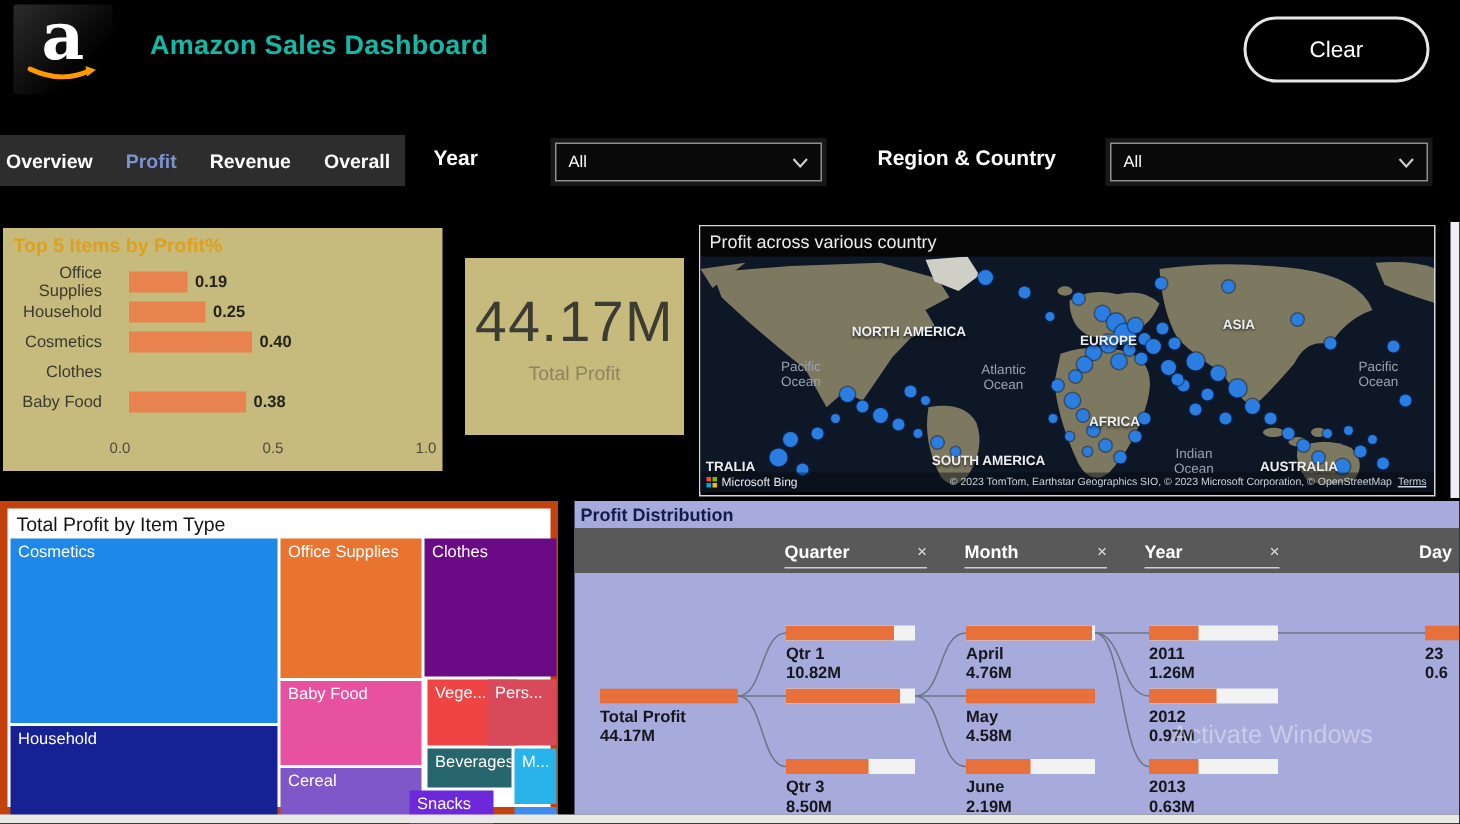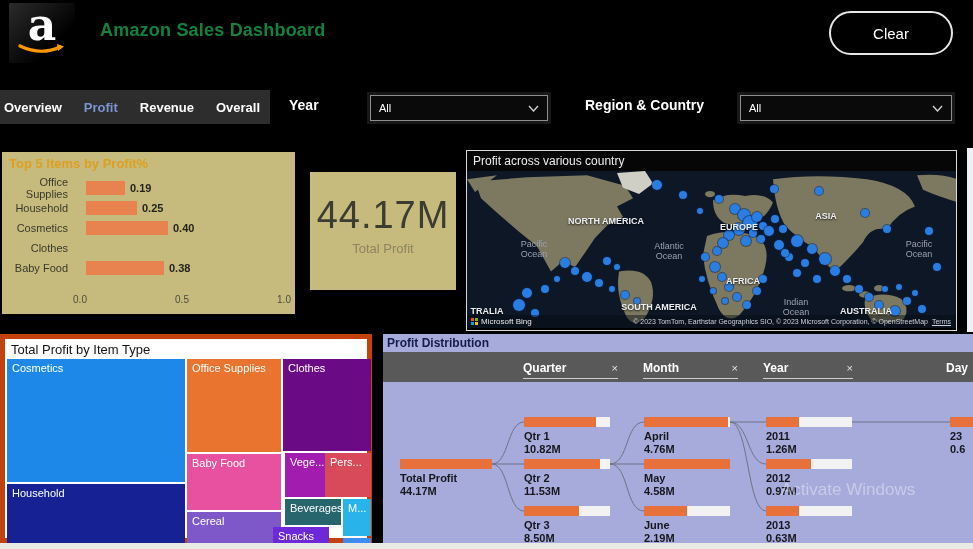--- a/index.html
+++ b/index.html
@@ -3,21 +3,21 @@
 <meta charset="utf-8">
 <style>
   * { margin:0; padding:0; box-sizing:border-box; }
   html,body { width:973px; height:549px; overflow:hidden; background:#000; font-family:"Liberation Sans", sans-serif; }
   #stage { position:relative; width:973px; height:549px; background:#000; }
 
   
   #logo { position:absolute; left:9px; top:3px; width:66px; height:60px; background:linear-gradient(135deg,#2c2c2c,#000 70%); border-radius:2px; }
   #logo .a { position:absolute; left:0; right:0; top:-4px; text-align:center; color:#fff; font-size:44px; font-weight:700; font-family:"DejaVu Serif", serif; }
   #logo svg { position:absolute; left:8px; bottom:6px; }
-  #page-title { position:absolute; left:100px; top:20px; color:#15803d; font-size:18px; font-weight:700; letter-spacing:.2px; }
+  #page-title { position:absolute; left:100px; top:20px; color:#14b8a6; font-size:18px; font-weight:700; letter-spacing:.2px; }
   #clear-btn { position:absolute; left:829px; top:11px; width:124px; height:44px; background:transparent; border:2px solid #e6e6e6; border-radius:22px; color:#fff; font-size:15px; font-family:inherit; cursor:pointer; }
 
   
   #tabs { position:absolute; left:0; top:90px; width:270px; height:34px; background:#2d2d2d; display:flex; align-items:center; gap:22px; padding-left:4px; }
   .tab { color:#fff; font-size:13px; font-weight:700; cursor:pointer; white-space:nowrap; }
   .tab.active { color:#7b93cf; }
   .flabel { position:absolute; color:#fff; font-size:14px; font-weight:700; }
   #year-label { left:289px; top:97px; }
   #region-label { left:585px; top:97px; }
   .dropdown { position:absolute; top:95px; height:26px; background:#0a0a0a; border:1px solid #8f8f8f; box-shadow:0 0 0 3px #181818; color:#fff; font-size:11px; display:flex; align-items:center; padding:0 8px; justify-content:space-between; cursor:pointer; }
@@ -309,21 +309,21 @@
         </div>
         <div class="tile" style="left: 276px; top: 0px; width: 88px; height: 92px; background: rgb(106, 11, 133);">
           <span class="tilelabel">Clothes</span>
         </div>
         <div class="tile" style="left: 180px; top: 95px; width: 94px; height: 56px; background: rgb(232, 81, 159);">
           <span class="tilelabel">Baby Food</span>
         </div>
         <div class="tile" style="left: 180px; top: 153px; width: 94px; height: 34px; background: rgb(126, 87, 200);">
           <span class="tilelabel">Cereal</span>
         </div>
-        <div class="tile" style="left: 278px; top: 94px; width: 60px; height: 44px; background: #a21caf;">
+        <div class="tile" style="left: 278px; top: 94px; width: 60px; height: 44px; background: #ef4444;">
           <span class="tilelabel">Vege...</span>
         </div>
         <div class="tile" style="left: 318px; top: 94px; width: 46px; height: 44px; background: rgb(216, 74, 90);">
           <span class="tilelabel">Pers...</span>
         </div>
         <div class="tile" style="left: 278px; top: 140px; width: 56px; height: 26px; background: rgb(40, 102, 110);">
           <span class="tilelabel">Beverages</span>
         </div>
         <div class="tile" style="left: 336px; top: 140px; width: 28px; height: 37px; background: rgb(40, 180, 234);">
           <span class="tilelabel">M...</span>
@@ -384,24 +384,20 @@
           </div>
           <div class="dtext">
             <div class="nl">Qtr 1</div>
             <div class="nv">10.82M</div>
           </div>
         </div>
         <div class="dnode" style="left: 141px; top: 125px;">
           <div class="dbar" style="width: 86px;">
             <div class="dfill" style="width: 88%;"></div>
           </div>
-          <div class="dtext">
-            <div class="nl">Qtr 2</div>
-            <div class="nv">11.53M</div>
-          </div>
         </div>
         <div class="dnode" style="left: 141px; top: 172px;">
           <div class="dbar" style="width: 86px;">
             <div class="dfill" style="width: 64%;"></div>
           </div>
           <div class="dtext">
             <div class="nl">Qtr 3</div>
             <div class="nv">8.50M</div>
           </div>
         </div>

